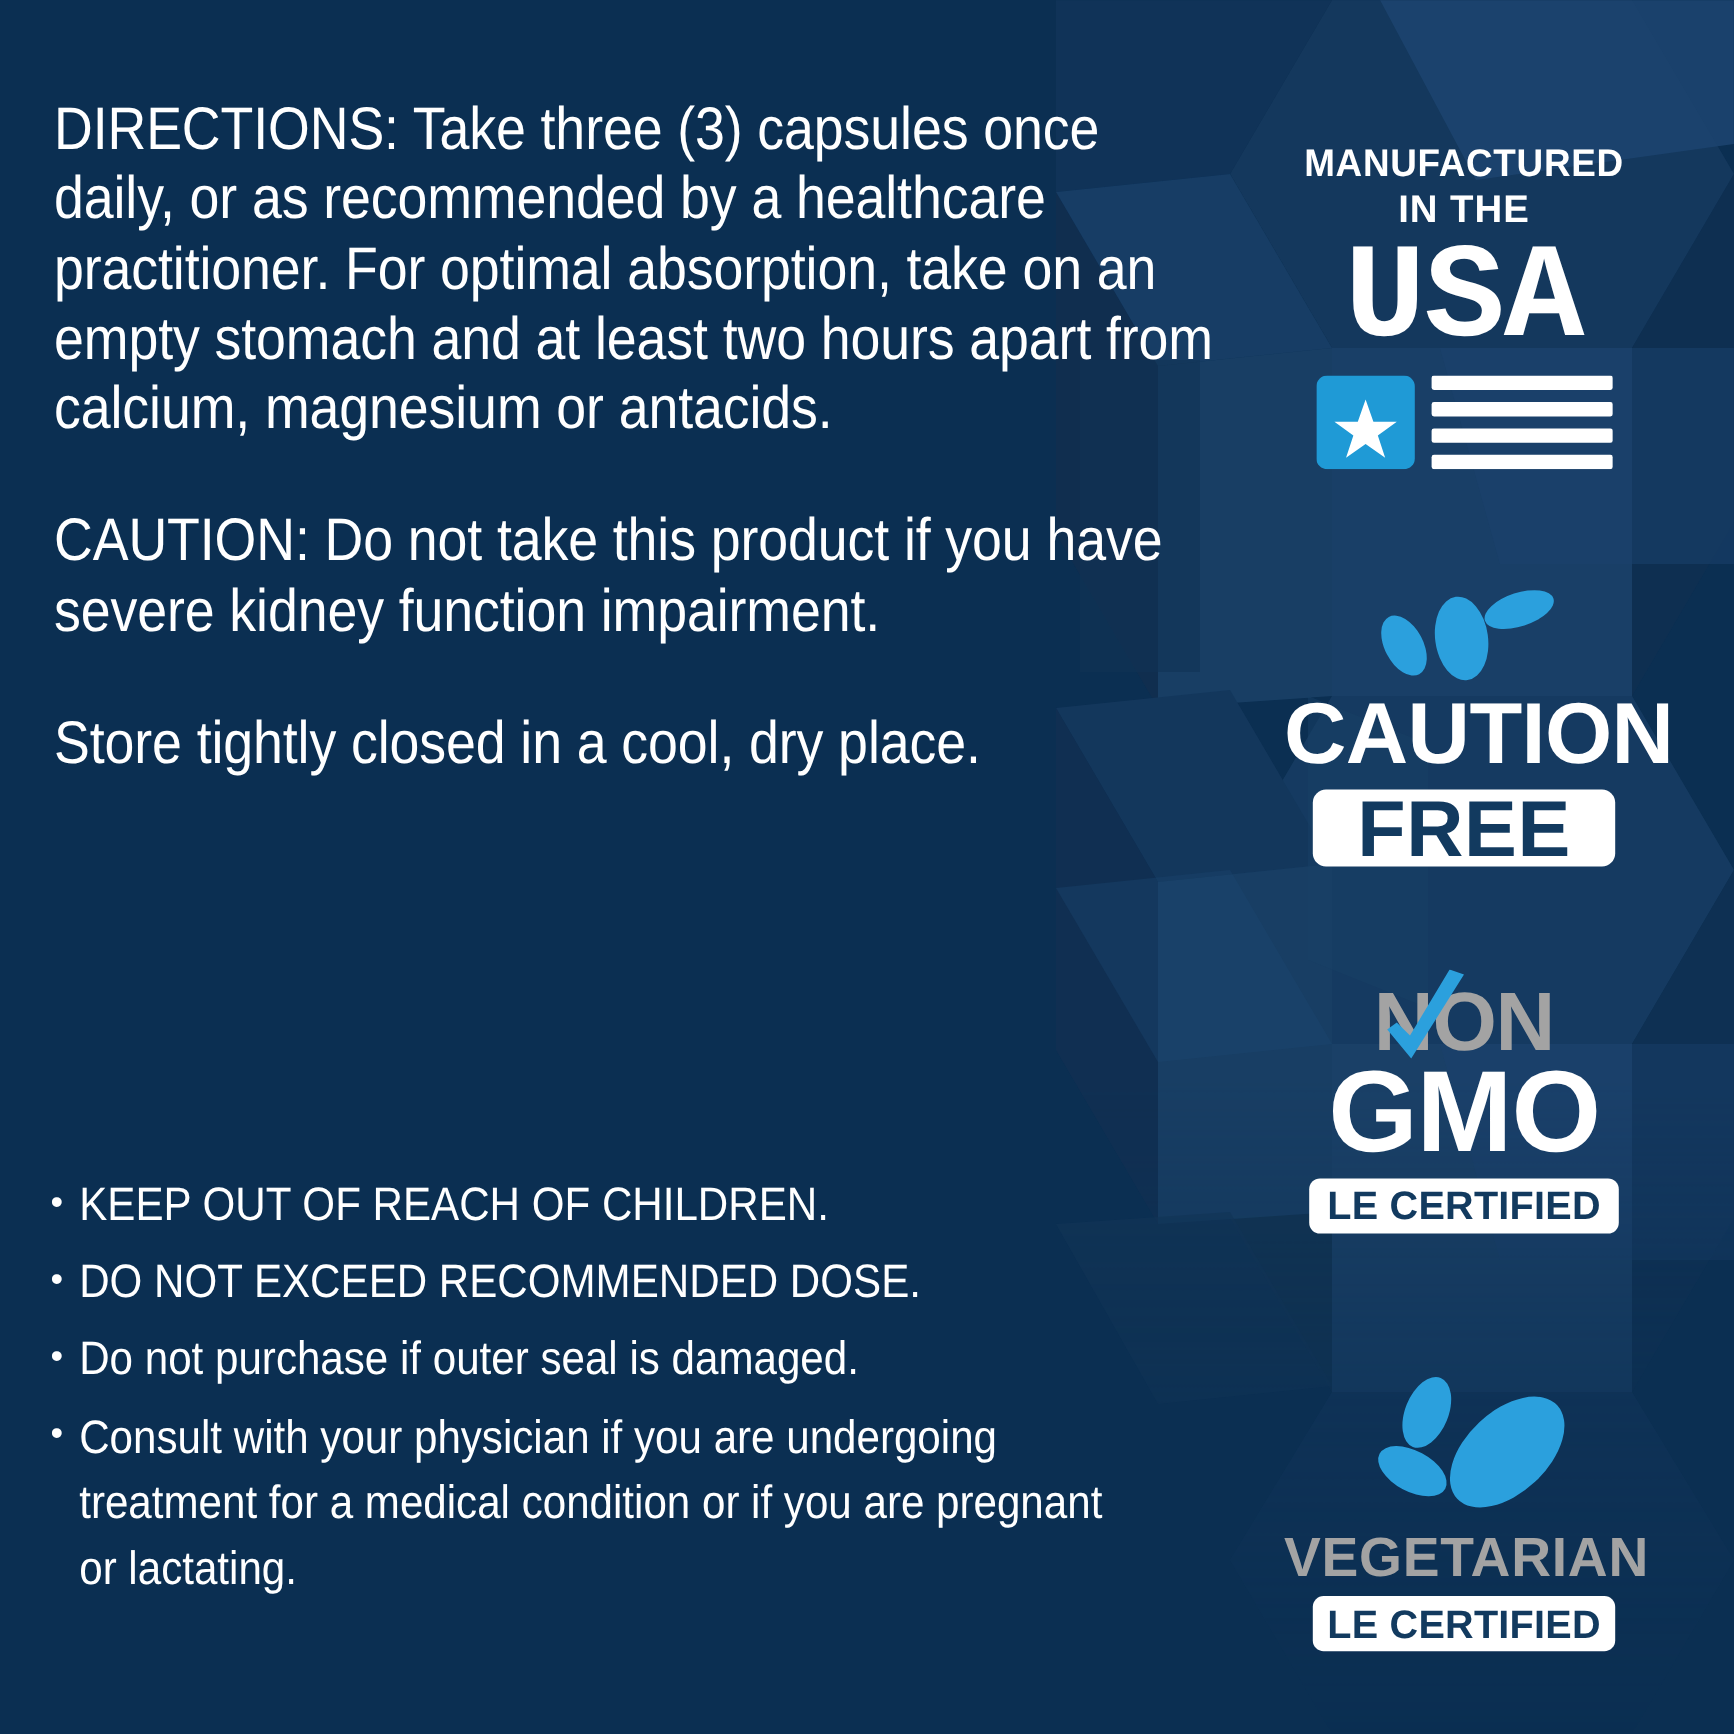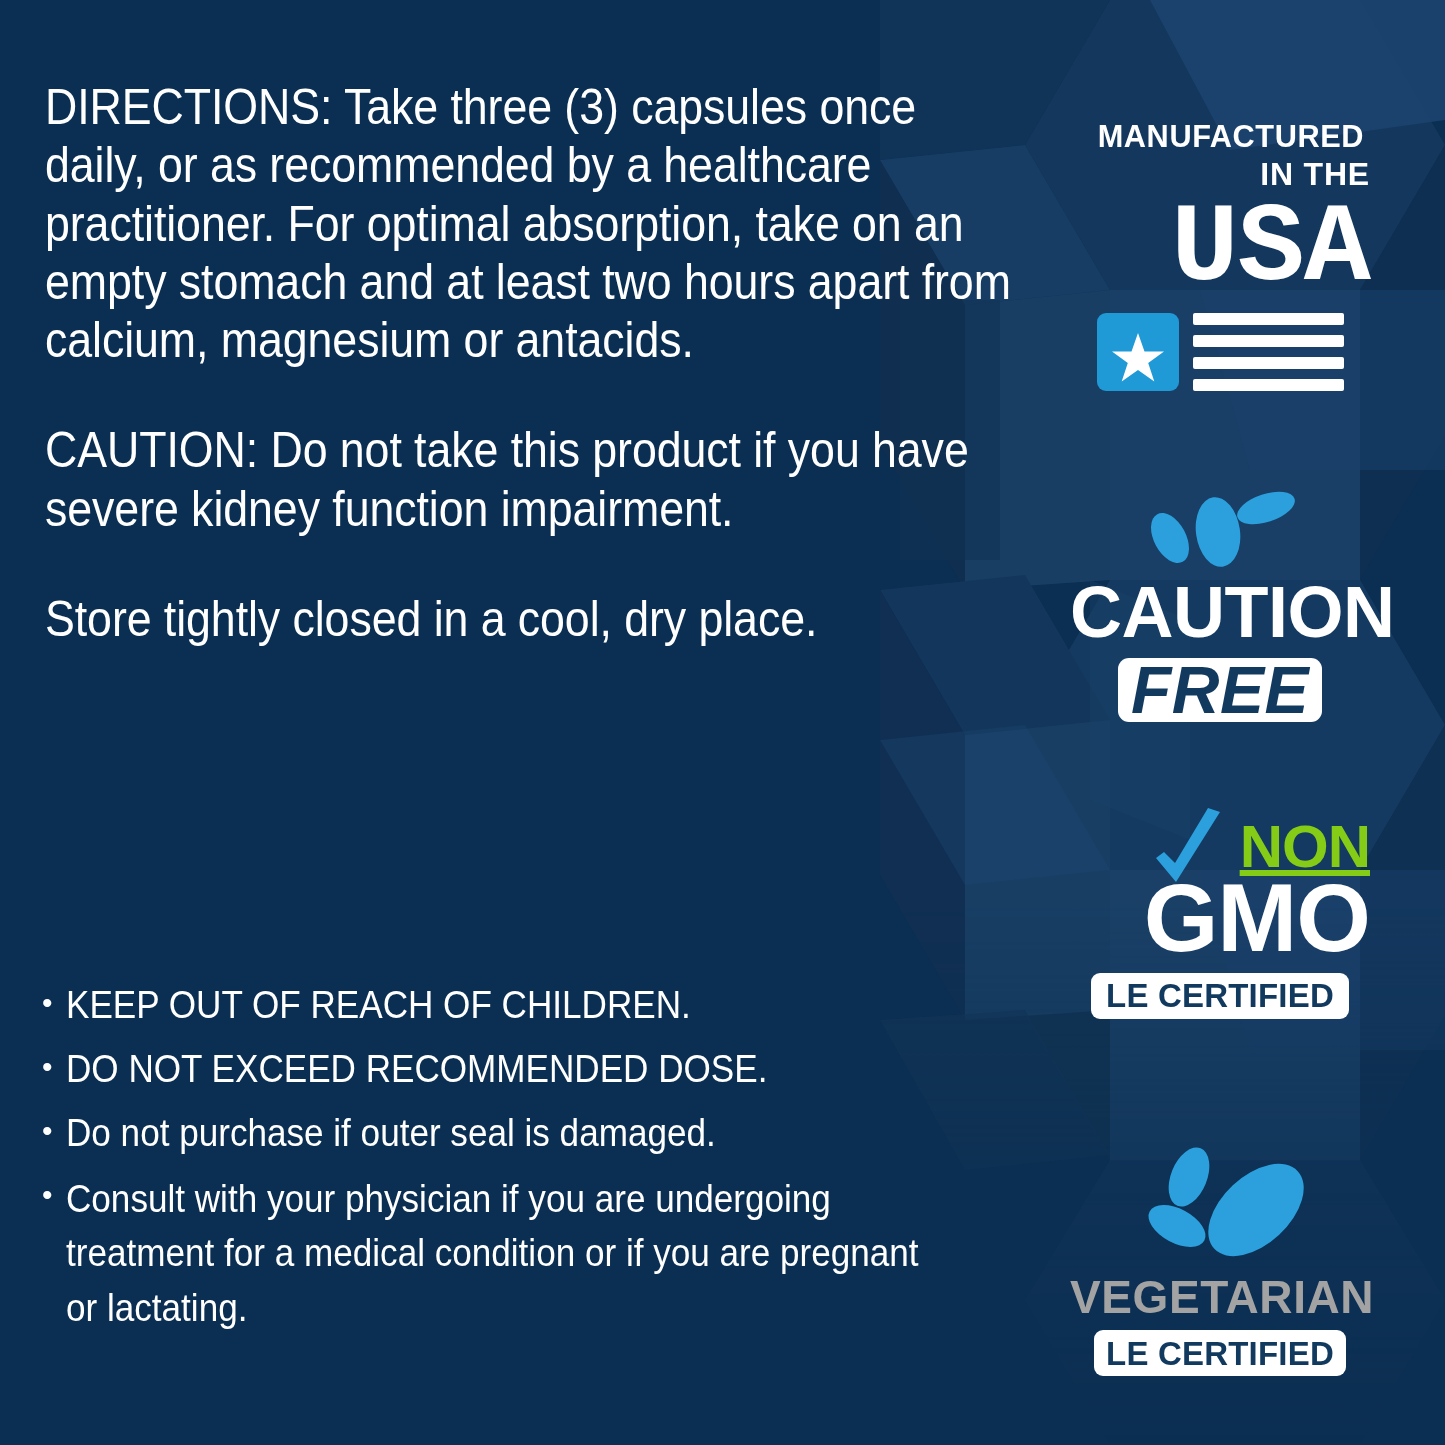--- a/index.html
+++ b/index.html
@@ -100,21 +100,21 @@
   
   #badges {
     position: absolute;
     left: 1070px;
     top: 120px;
     width: 300px;
   }
   .badge {
     position: relative;
     width: 300px;
-    text-align: right;
+    text-align: center;
   }
 
   
   #badge-usa { height: 280px; }
   .usa-line1 {
     color: #ffffff;
     font-size: 32px;
     font-weight: 700;
     letter-spacing: 0.6px;
     line-height: 1.0;
@@ -150,48 +150,46 @@
   .gf-gluten {
     color: #ffffff;
     font-size: 72px;
     font-weight: 700;
     line-height: 1.0;
     letter-spacing: -0.5px;
     margin-top: 8px;
   }
   .gf-freebox {
     margin: 10px auto 0 auto;
-    width: 204px;
+    width: 252px;
     height: 64px;
     background: #ffffff;
     border-radius: 11px;
     display: flex;
     align-items: center;
     justify-content: center;
-    font-style: italic;
   }
   .gf-free {
     color: #123a5f;
     font-size: 66px;
     font-weight: 700;
     letter-spacing: 0.5px;
     line-height: 1;
   }
 
   
   #badge-gmo { margin-top: 86px; height: 256px; }
   .gmo-non {
     position: relative;
-    color: #84cc16;
-    font-size: 60px;
+    color: #a3a3a3;
+    font-size: 69px;
     font-weight: 700;
     line-height: 0.98;
     letter-spacing: -1px;
     display: inline-block;
-    text-decoration: underline;
   }
   .gmo-check {
     position: absolute;
     left: 78px;
     top: -10px;
     width: 80px;
     height: 92px;
   }
   .gmo-gmo {
     color: #ffffff;

